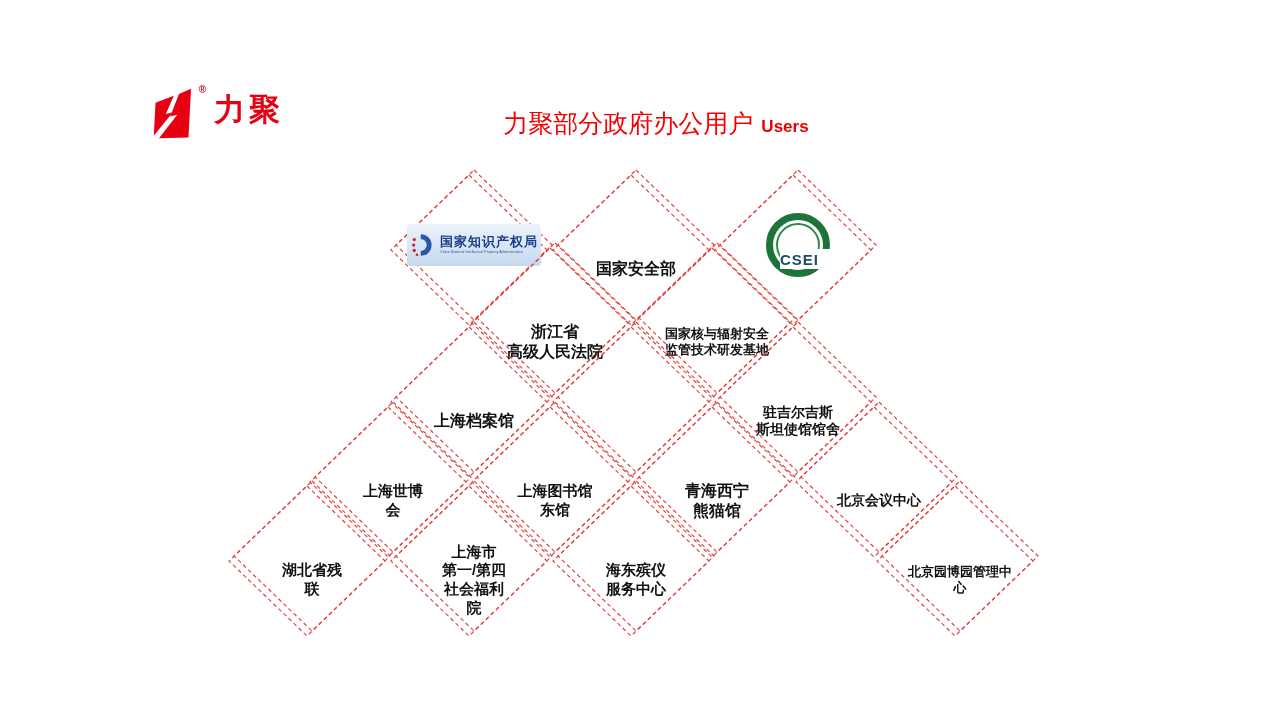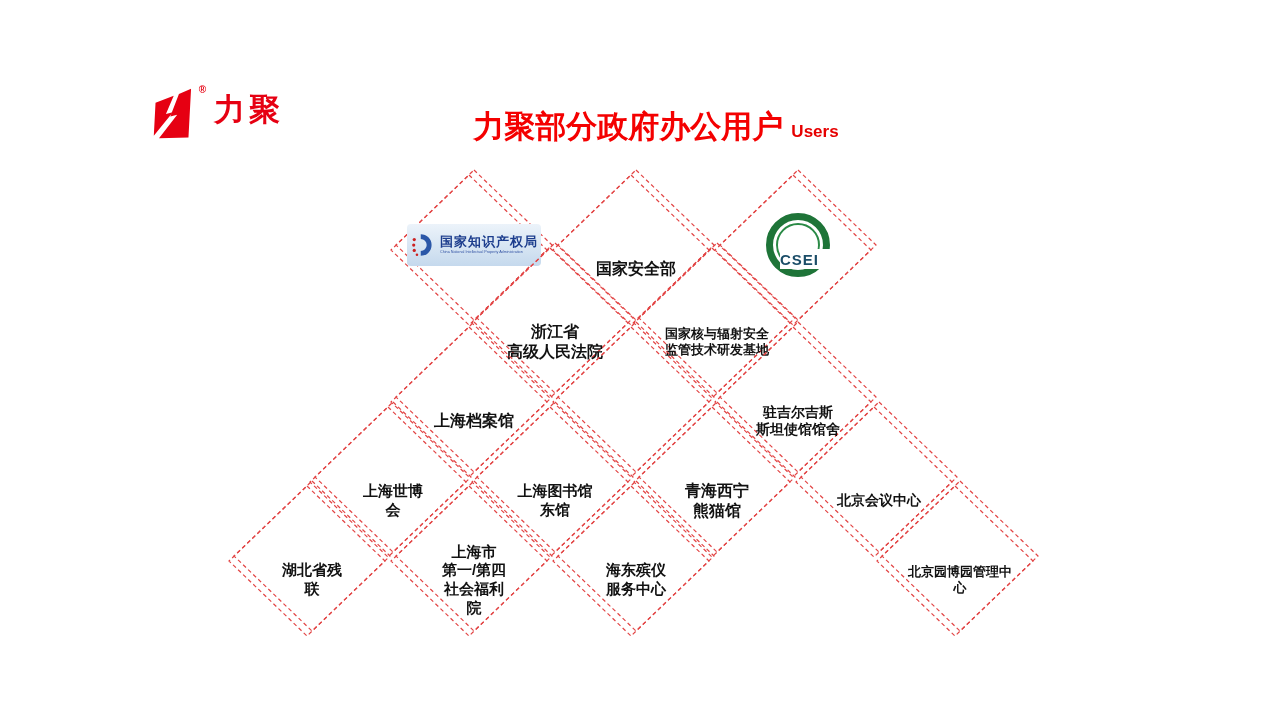--- a/index.html
+++ b/index.html
@@ -13,21 +13,21 @@
   .brand-icon-wrap{position:relative;width:52px;height:52px;}
   .brand-icon-wrap svg{display:block;}
   .reg-mark{position:absolute;right:-8px;top:-4px;font-size:10px;color:#e60012;font-weight:bold;}
   .brand-text{margin-left:16px;margin-top:6px;font-size:31px;font-weight:bold;color:#e60012;letter-spacing:4px;line-height:1;}
 
   
   .title-row{
     position:absolute;top:108px;left:50%;transform:translateX(calc(-50% + 16px));
     display:flex;align-items:baseline;gap:8px;white-space:nowrap;
   }
-  .title-main{font-size:31px;font-weight:bold;color:#f40000;line-height:1.2;}
+  .title-main{font-size:25px;font-weight:normal;color:#f40000;line-height:1.2;}
   .title-sub{font-size:17px;font-weight:600;color:#e60000;}
 
   
   .lattice{position:absolute;inset:0;}
   .cell{position:absolute;width:156px;height:150px;display:flex;align-items:center;justify-content:center;}
   .cell svg.dshape{position:absolute;left:0;top:0;overflow:visible;}
   .dmain,.dcopy{fill:none;stroke:#e24444;stroke-width:1.2;stroke-dasharray:4 3;}
   .label{
     position:relative;text-align:center;color:#111111;font-weight:bold;
     white-space:pre-line;line-height:1.25;max-width:136px;margin-top:48px;

